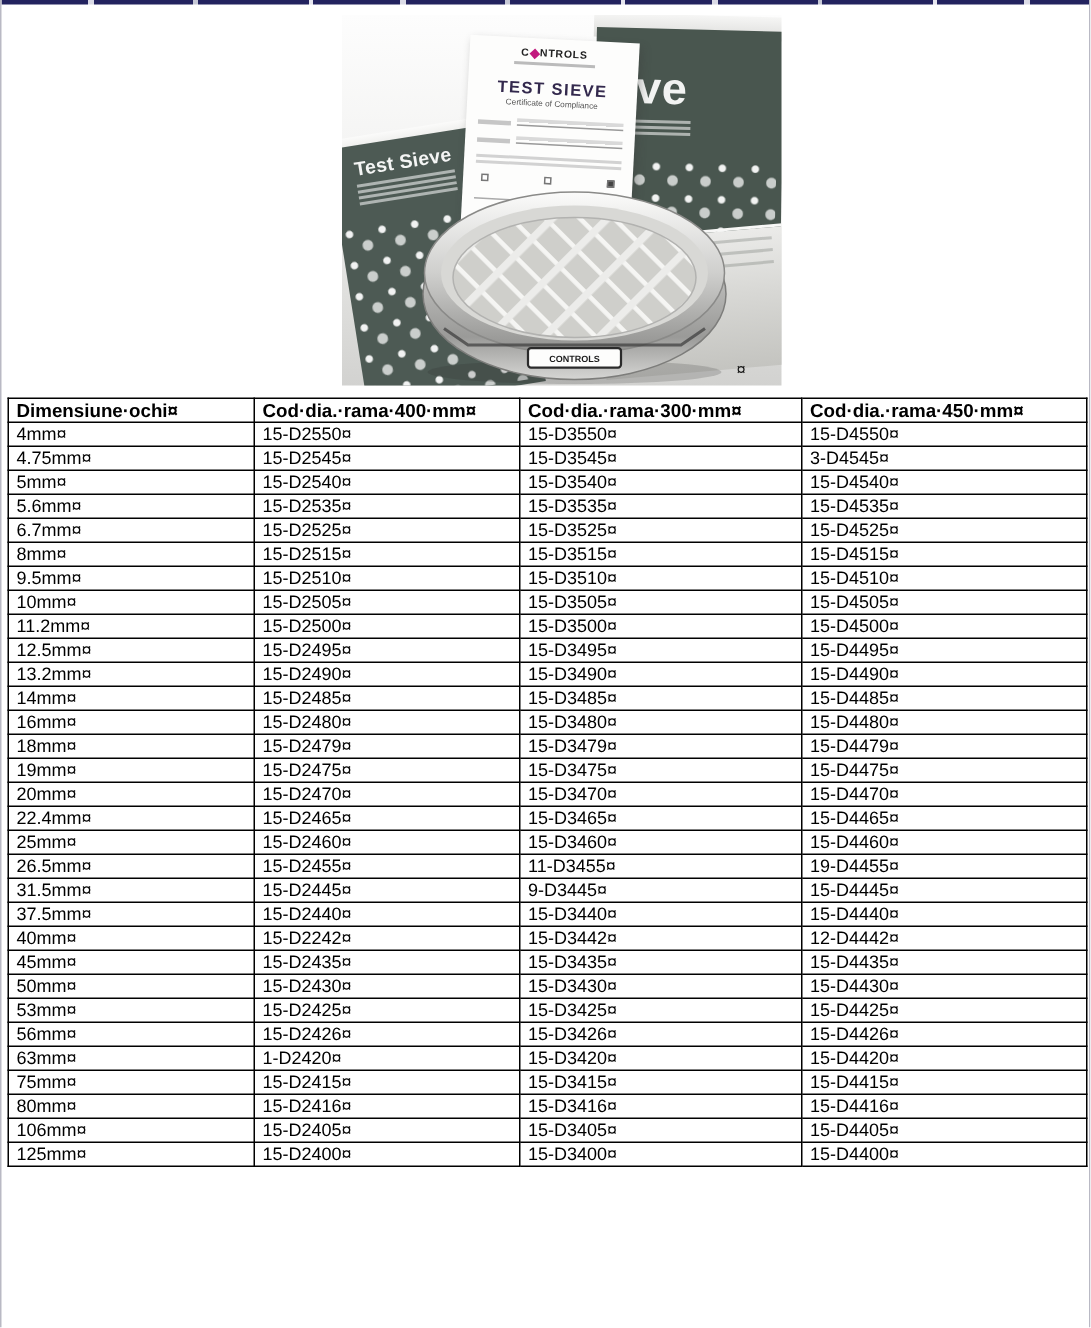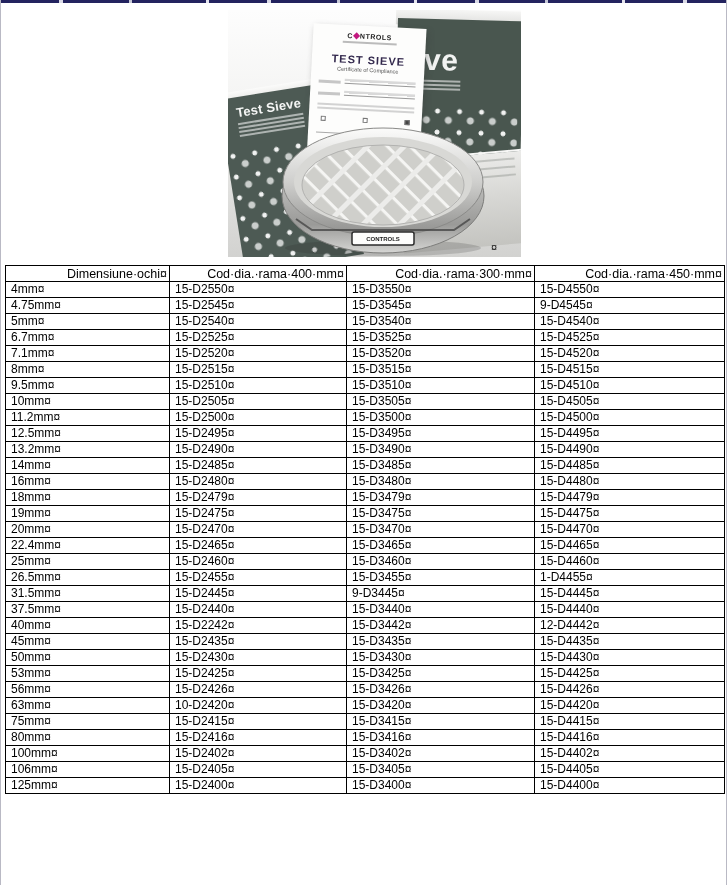--- a/index.html
+++ b/index.html
@@ -112,21 +112,21 @@
   
   table.sieve-table {
     position:absolute; left:4px; top:265px; width:719px;
     border-collapse:collapse; table-layout:fixed;
     font-size:12px; color:#000;
   }
   .sieve-table th, .sieve-table td {
     border:1px solid #000; text-align:left; vertical-align:middle;
     padding:0 2px 0 5px; overflow:hidden; white-space:nowrap;
   }
-  .sieve-table th { height:16px; font-size:12.5px; font-weight:normal;text-align:right; }
+  .sieve-table th { height:16px; font-size:12.5px; font-weight:bold; }
   .sieve-table td { height:15.3px; line-height:15px; font-weight:normal; }
 </style>
 </head>
 <body>
 
 <div class="page">
 
   <div class="top-clip"></div>
 
   <div class="photo">
@@ -241,41 +241,41 @@
         <tr>
           <td>4mm¤</td>
           <td>15-D2550¤</td>
           <td>15-D3550¤</td>
           <td>15-D4550¤</td>
         </tr>
         <tr>
           <td>4.75mm¤</td>
           <td>15-D2545¤</td>
           <td>15-D3545¤</td>
-          <td>9-D4545¤</td>
+          <td>3-D4545¤</td>
         </tr>
         <tr>
           <td>5mm¤</td>
           <td>15-D2540¤</td>
           <td>15-D3540¤</td>
           <td>15-D4540¤</td>
         </tr>
         <tr>
+          <td>5.6mm¤</td>
+          <td>15-D2535¤</td>
+          <td>15-D3535¤</td>
+          <td>15-D4535¤</td>
+        </tr>
+        <tr>
           <td>6.7mm¤</td>
           <td>15-D2525¤</td>
           <td>15-D3525¤</td>
           <td>15-D4525¤</td>
         </tr>
         <tr>
-          <td>7.1mm¤</td>
-          <td>15-D2520¤</td>
-          <td>15-D3520¤</td>
-          <td>15-D4520¤</td>
-        </tr>
-        <tr>
           <td>8mm¤</td>
           <td>15-D2515¤</td>
           <td>15-D3515¤</td>
           <td>15-D4515¤</td>
         </tr>
         <tr>
           <td>9.5mm¤</td>
           <td>15-D2510¤</td>
           <td>15-D3510¤</td>
           <td>15-D4510¤</td>
@@ -342,22 +342,22 @@
         </tr>
         <tr>
           <td>25mm¤</td>
           <td>15-D2460¤</td>
           <td>15-D3460¤</td>
           <td>15-D4460¤</td>
         </tr>
         <tr>
           <td>26.5mm¤</td>
           <td>15-D2455¤</td>
-          <td>15-D3455¤</td>
-          <td>1-D4455¤</td>
+          <td>11-D3455¤</td>
+          <td>19-D4455¤</td>
         </tr>
         <tr>
           <td>31.5mm¤</td>
           <td>15-D2445¤</td>
           <td>9-D3445¤</td>
           <td>15-D4445¤</td>
         </tr>
         <tr>
           <td>37.5mm¤</td>
           <td>15-D2440¤</td>
@@ -389,43 +389,37 @@
           <td>15-D4425¤</td>
         </tr>
         <tr>
           <td>56mm¤</td>
           <td>15-D2426¤</td>
           <td>15-D3426¤</td>
           <td>15-D4426¤</td>
         </tr>
         <tr>
           <td>63mm¤</td>
-          <td>10-D2420¤</td>
+          <td>1-D2420¤</td>
           <td>15-D3420¤</td>
           <td>15-D4420¤</td>
         </tr>
         <tr>
           <td>75mm¤</td>
           <td>15-D2415¤</td>
           <td>15-D3415¤</td>
           <td>15-D4415¤</td>
         </tr>
         <tr>
           <td>80mm¤</td>
           <td>15-D2416¤</td>
           <td>15-D3416¤</td>
           <td>15-D4416¤</td>
         </tr>
         <tr>
-          <td>100mm¤</td>
-          <td>15-D2402¤</td>
-          <td>15-D3402¤</td>
-          <td>15-D4402¤</td>
-        </tr>
-        <tr>
           <td>106mm¤</td>
           <td>15-D2405¤</td>
           <td>15-D3405¤</td>
           <td>15-D4405¤</td>
         </tr>
         <tr>
           <td>125mm¤</td>
           <td>15-D2400¤</td>
           <td>15-D3400¤</td>
           <td>15-D4400¤</td>

